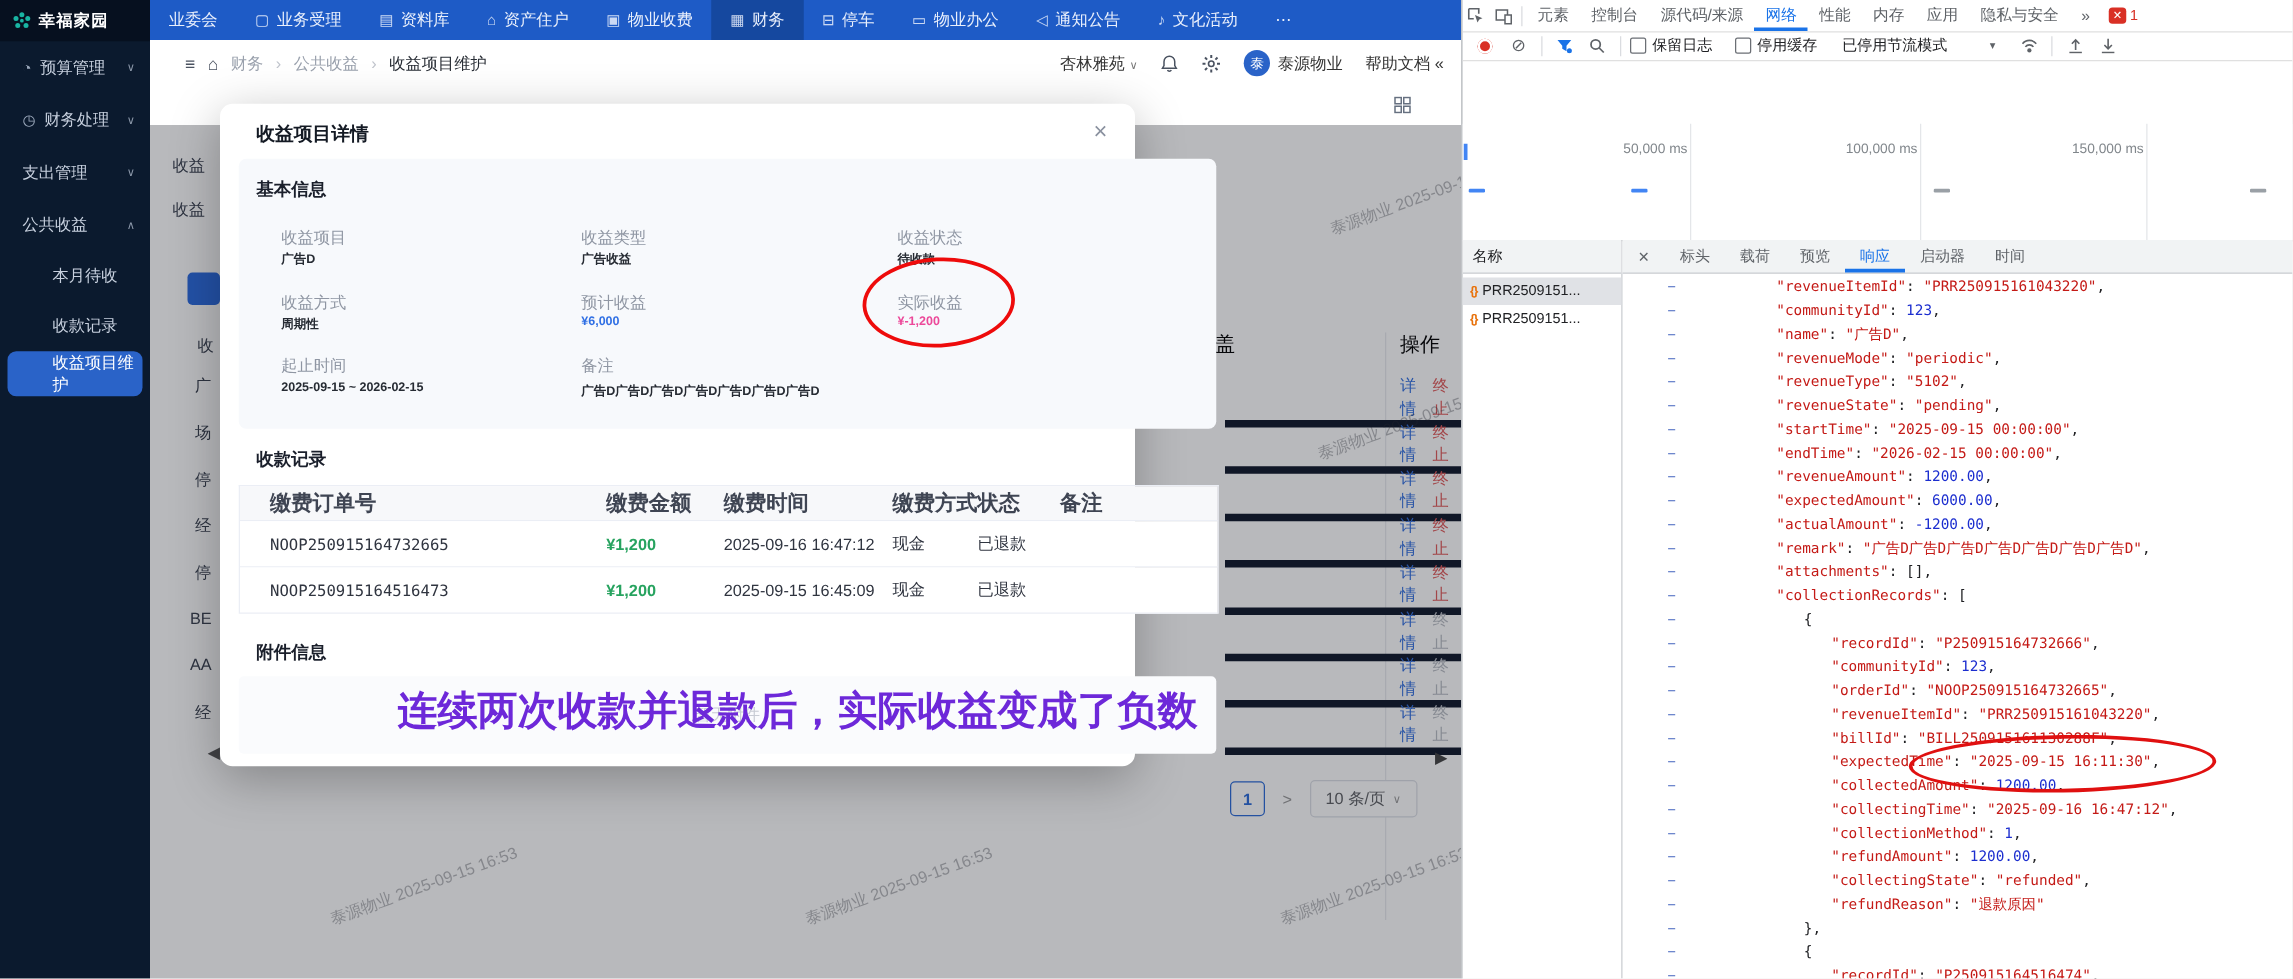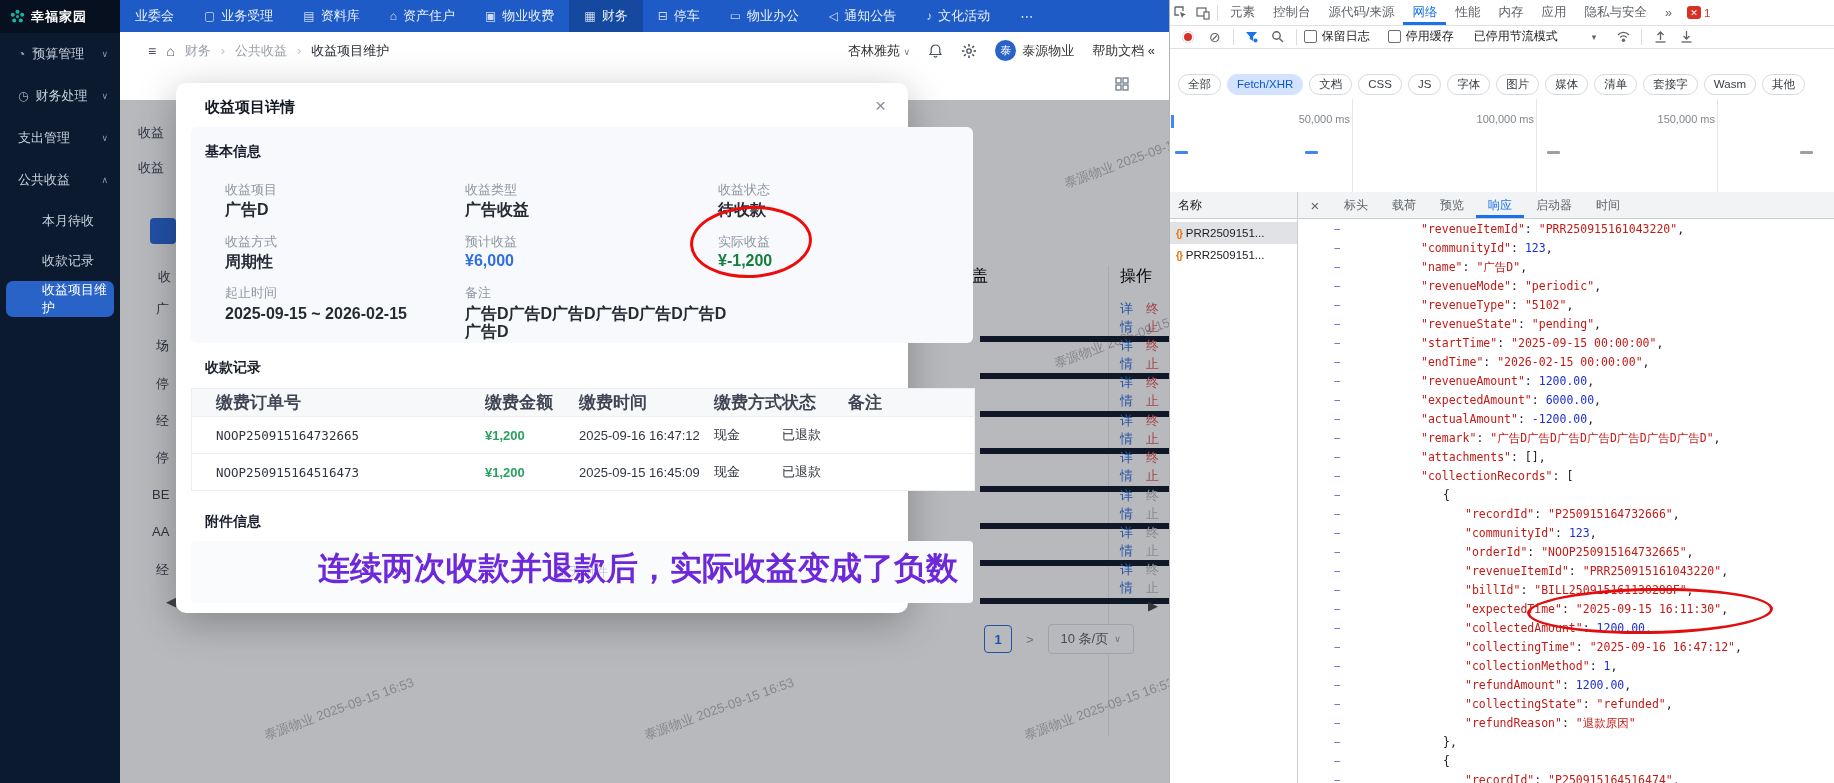--- a/index.html
+++ b/index.html
@@ -40,22 +40,22 @@
   .vline{position:absolute;top:0;bottom:0;width:1px;background:#e8eaee;}
   
   #mask{left:120px;top:100px;width:1049px;height:683px;background:rgba(20,24,32,.30);z-index:4;}
   #modal{left:176px;top:83px;width:732px;height:530px;background:#fff;border-radius:10px;z-index:10;
          box-shadow:0 10px 40px rgba(0,0,0,.28);}
   #mtitle{position:absolute;left:29px;top:15px;font-size:15px;font-weight:bold;color:#141a24;}
   #mclose{position:absolute;right:22px;top:12px;font-size:19px;color:#8a919f;cursor:pointer;}
   #bcard{position:absolute;left:15px;top:44px;width:782px;height:216px;background:#f7f9fc;border-radius:6px;}
   .sect{position:absolute;left:29px;font-size:14px;font-weight:bold;color:#1a1f2b;}
   .flabel{position:absolute;font-size:13px;color:#8f96a3;white-space:nowrap;}
-  .fvalue{position:absolute;font-size:16px;color:#262b33;font-weight:bold;white-space:nowrap;}
-  .fvalue.blue{color:#2f6fe4;} .fvalue.green{color:#15803d;}
+  .fvalue{position:absolute;font-size:10px;color:#262b33;font-weight:bold;white-space:nowrap;}
+  .fvalue.blue{color:#2f6fe4;} .fvalue.green{color:#ec4899;}
   .fvalue.wrap{white-space:normal;width:268px;line-height:18px;}
   #mellipse{position:absolute;left:514px;top:123px;width:116px;height:66px;border:3.5px solid #ee0b0b;border-radius:50%;transform:rotate(-3deg);z-index:12;}
   #mtable{position:absolute;left:15px;top:305px;width:782px;border:1px solid #ebeef5;border-bottom:none;}
   #mtable .throw{position:relative;height:27px;background:#f7f8fa;border-bottom:1px solid #ebeef5;}
   #mtable .tdrow{position:relative;height:36px;background:#fff;border-bottom:1px solid #ebeef5;}
   .tcell{position:absolute;top:0;height:100%;display:flex;align-items:center;font-size:17px;color:#303540;white-space:nowrap;}
   .tcell.h{font-weight:bold;color:#3f4553;}
   .tcell.money{color:#27a35f;font-weight:bold;}
   #attachbox{position:absolute;left:15px;top:458px;width:782px;height:62px;background:#fafbfd;border-radius:4px;
              display:flex;align-items:center;justify-content:center;font-size:13px;color:#c8ccd4;}
@@ -463,34 +463,20 @@
       </span>
       <span class="toolico">
         <svg width="13" height="13">
             <path d="M6.5 1v8M3.5 6l3 3 3-3" fill="none" stroke="#5f6368" stroke-width="1.3"></path>
             <path d="M1.5 12h10" stroke="#5f6368" stroke-width="1.3"></path>
           </svg>
       </span>
     </div>
 
 
-    <div id="dt-chips">
-        <span class="chip">全部</span>
-        <span class="chip sel">Fetch/XHR</span>
-        <span class="chip">文档</span>
-        <span class="chip">CSS</span>
-        <span class="chip">JS</span>
-        <span class="chip">字体</span>
-        <span class="chip">图片</span>
-        <span class="chip">媒体</span>
-        <span class="chip">清单</span>
-        <span class="chip">套接字</span>
-        <span class="chip">Wasm</span>
-        <span class="chip">其他</span>
-      </div>
 
     <div id="dt-timeline">
         <div class="grid" style="left: 182px;"></div>
         <div class="grid" style="left: 366px;"></div>
         <div class="grid" style="left: 547px;"></div>
         <div class="tick" style="left: 80px;">50,000 ms</div>
         <div class="tick" style="left: 264px;">100,000 ms</div>
         <div class="tick" style="left: 445px;">150,000 ms</div>
         <div class="tick" style="left: 640px;">200,000 ms</div>
         <div class="dash b" style="left: 5px; top: 52px;"></div>

